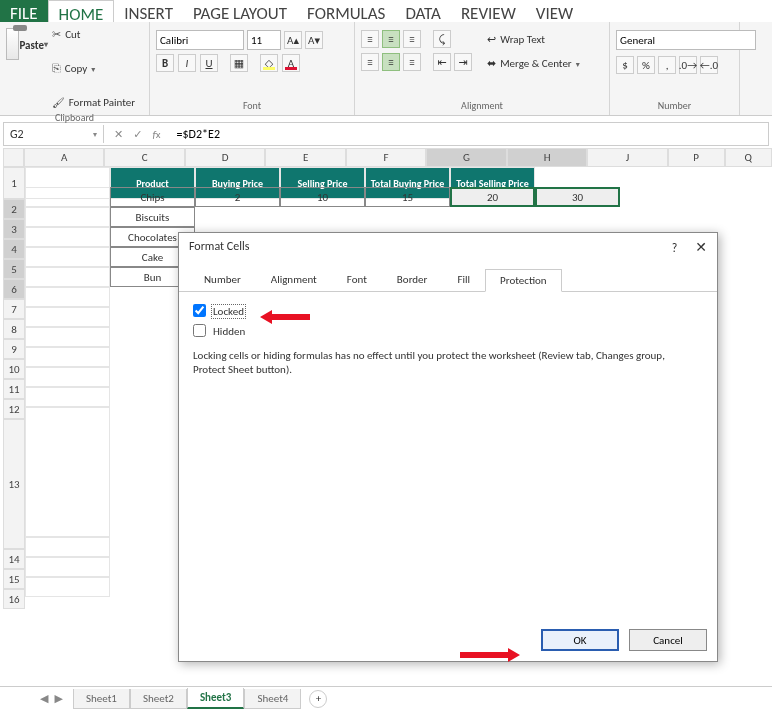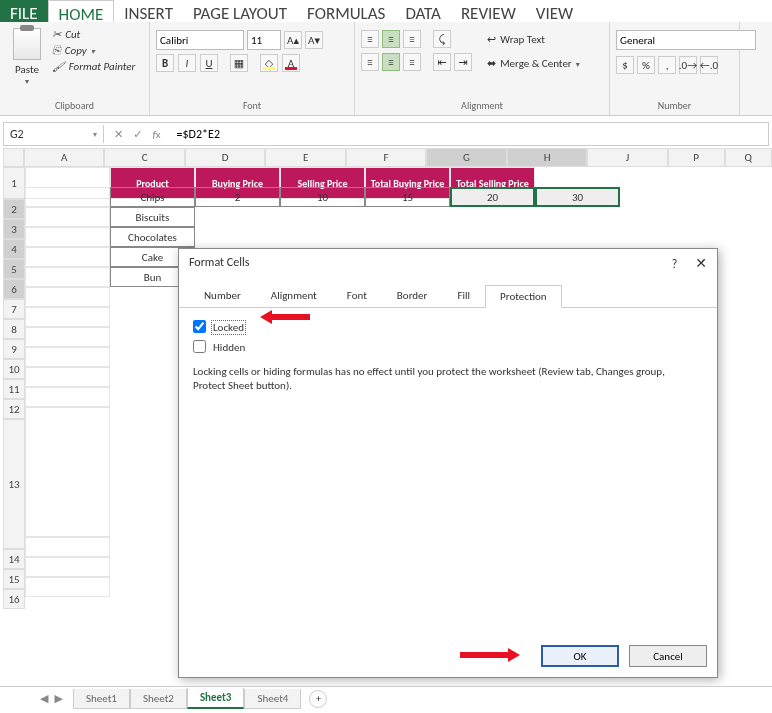--- a/index.html
+++ b/index.html
@@ -11,24 +11,24 @@
 .menutab.file { background: #217346; color: #fff; }
 .menutab.active { color: #217346; border: 1px solid #ccc; border-bottom: none; }
 
 
 .ribbon { display: flex; background: #f5f5f5; border-bottom: 1px solid #ccc; height: 94px; }
 .ribbon-group { border-right: 1px solid #d5d5d5; padding: 2px 6px 0 6px; display: flex; flex-direction: column; justify-content: space-between; }
 .group-label { text-align: center; font-size: 10px; color: #666; padding: 2px 0 3px; }
 .group-body { flex: 1; display: flex; align-items: flex-start; }
 
 
-.paste-big { display: flex; flex-direction: column; align-items: center; width: 42px; padding-top: 4px; }
+.paste-big { display: flex; flex-direction: row; align-items: center; width: 42px; padding-top: 4px; font-weight: bold; }
 .paste-icon { width: 28px; height: 32px; background: linear-gradient(#fff,#e8e8e8); border:1px solid #bbb; position: relative; }
 .paste-icon:before { content:""; position:absolute; top:-4px; left:6px; width:14px; height:6px; background:#888; border-radius:2px; }
-.clip-side { display:flex; flex-direction:column; gap:3px; padding:4px 0 0 4px; font-size:11px;font-style:italic;}
+.clip-side { display:flex; flex-direction:column; gap:21px; padding:4px 0 0 4px; font-size:11px;}
 .clip-side div { display:flex; align-items:center; gap:4px; cursor:pointer; }
 .scissors:before { content:"✂"; color:#555; }
 .copyico:before { content:"⎘"; color:#555; }
 .brush:before { content:"🖌"; font-size:10px;}
 
 
 .font-row { display:flex; gap:3px; align-items:center; }
 .sel { border:1px solid #bbb; background:#fff; height:20px; font-size:11px; padding:1px 3px; }
 .font-name { width:88px; } .font-size { width:34px; }
 .sqbtn { width:18px; height:18px; border:1px solid #ccc; display:inline-flex; align-items:center; justify-content:center; font-size:11px; background:#f8f8f8; cursor:pointer;}
@@ -54,35 +54,35 @@
 .colhead { width:85px; text-align:center; font-size:11px; border:1px solid #ddd; background:#f3f3f3; padding:2px 0; color:#444;}
 .colhead.first { width:22px; margin-left:-22px; background:#f3f3f3;}
 .colhead.selG, .colhead.selH { background:#d0d0d0; }
 .gridbody { display:flex; }
 .rowheads { display:flex; flex-direction:column; }
 .rowhead { width:22px; height:20px; border:1px solid #ddd; background:#f3f3f3; text-align:center; font-size:11px; color:#444; display:flex; align-items:center; justify-content:center;}
 .rowhead.sel { background:#d0d0d0; }
 .cells { position:relative; }
 .row { display:flex; height:20px; }
 .cell { width:85px; height:20px; border:1px solid #e5e5e5; font-size:11px; display:flex; align-items:center; justify-content:center; }
-.hdrcell { background:#be185d; color:#fff; font-weight:bold; text-align:center; line-height:1.1; padding:2px; font-size:10px;}
+.hdrcell { background:#0f766e; color:#fff; font-weight:bold; text-align:center; line-height:1.1; padding:2px; font-size:10px;}
 .hdrrow .cell { height:32px; }
 .datacell { border:1px solid #888; }
 .row2 .cell:nth-child(6), .row2 .cell:nth-child(7) { border:2px solid #217346; background:#eee; }
 .tallrow { height:130px !important; } .tallrow .cell { height:130px; border:1px solid #e5e5e5;}
 
 
 .sheettabs { position:absolute; bottom:3px; left:0; display:flex; align-items:center; gap:0; padding-left:30px; border-top:1px solid #ccc; width:100%; background:#fff; height:24px;}
 .navarrows { display:flex; gap:6px; padding:0 10px; color:#888;}
 .stab { padding:3px 12px; font-size:11px; border:1px solid #ccc; border-top:none; background:#f3f3f3; cursor:pointer; color:#666;}
 .stab.active { background:#fff; color:#217346; font-weight:bold; border-bottom:2px solid #217346;}
 .addsheet { width:18px; height:18px; border:1px solid #ccc; border-radius:50%; display:flex; align-items:center; justify-content:center; margin-left:8px; cursor:pointer;}
 
 
-.dialog { position:absolute; left:178px; top:248px; width:540px; height:430px; background:#fff; border:1px solid #888; box-shadow:2px 2px 10px rgba(0,0,0,0.3); display:flex; flex-direction:column; }
+.dialog { position:absolute; left:178px; top:232px; width:540px; height:430px; background:#fff; border:1px solid #888; box-shadow:2px 2px 10px rgba(0,0,0,0.3); display:flex; flex-direction:column; }
 .dlg-title { display:flex; justify-content:space-between; padding:6px 10px; font-size:12px; }
 .dlg-title .tright { display:flex; gap:18px; align-items:center; }
 .dlg-close { font-size:14px; cursor:pointer; }
 .dlg-tabs { display:flex; border-bottom:1px solid #ccc; padding:0 10px; margin-top:6px;}
 .dlg-tab { padding:4px 14px; font-size:11px; border:1px solid transparent; cursor:pointer; color:#333;}
 .dlg-tab.active { border:1px solid #ccc; border-bottom:1px solid #fff; background:#fff; position:relative; top:1px;}
 .dlg-body { flex:1; padding:12px 14px; font-size:11px; }
 .chk { display:flex; gap:5px; margin-bottom:5px; }
 .chk input { width:13px; height:13px; }
 .chk label { border:1px dotted transparent; padding:0 1px;}

